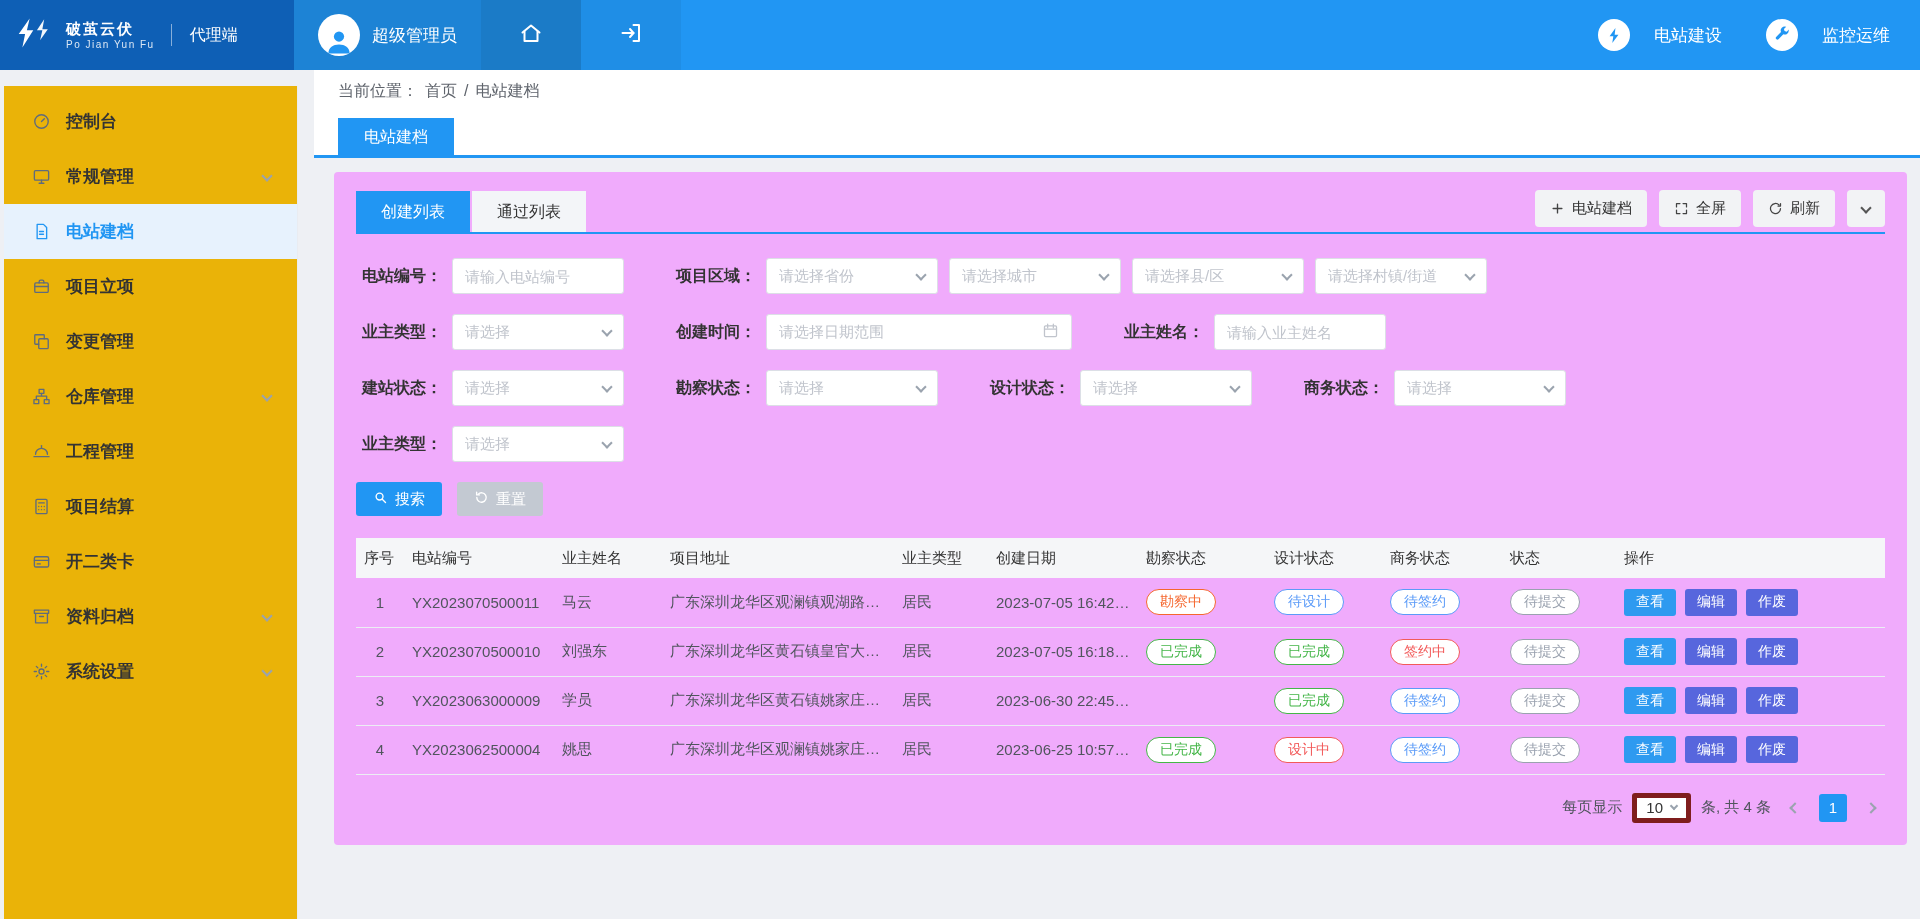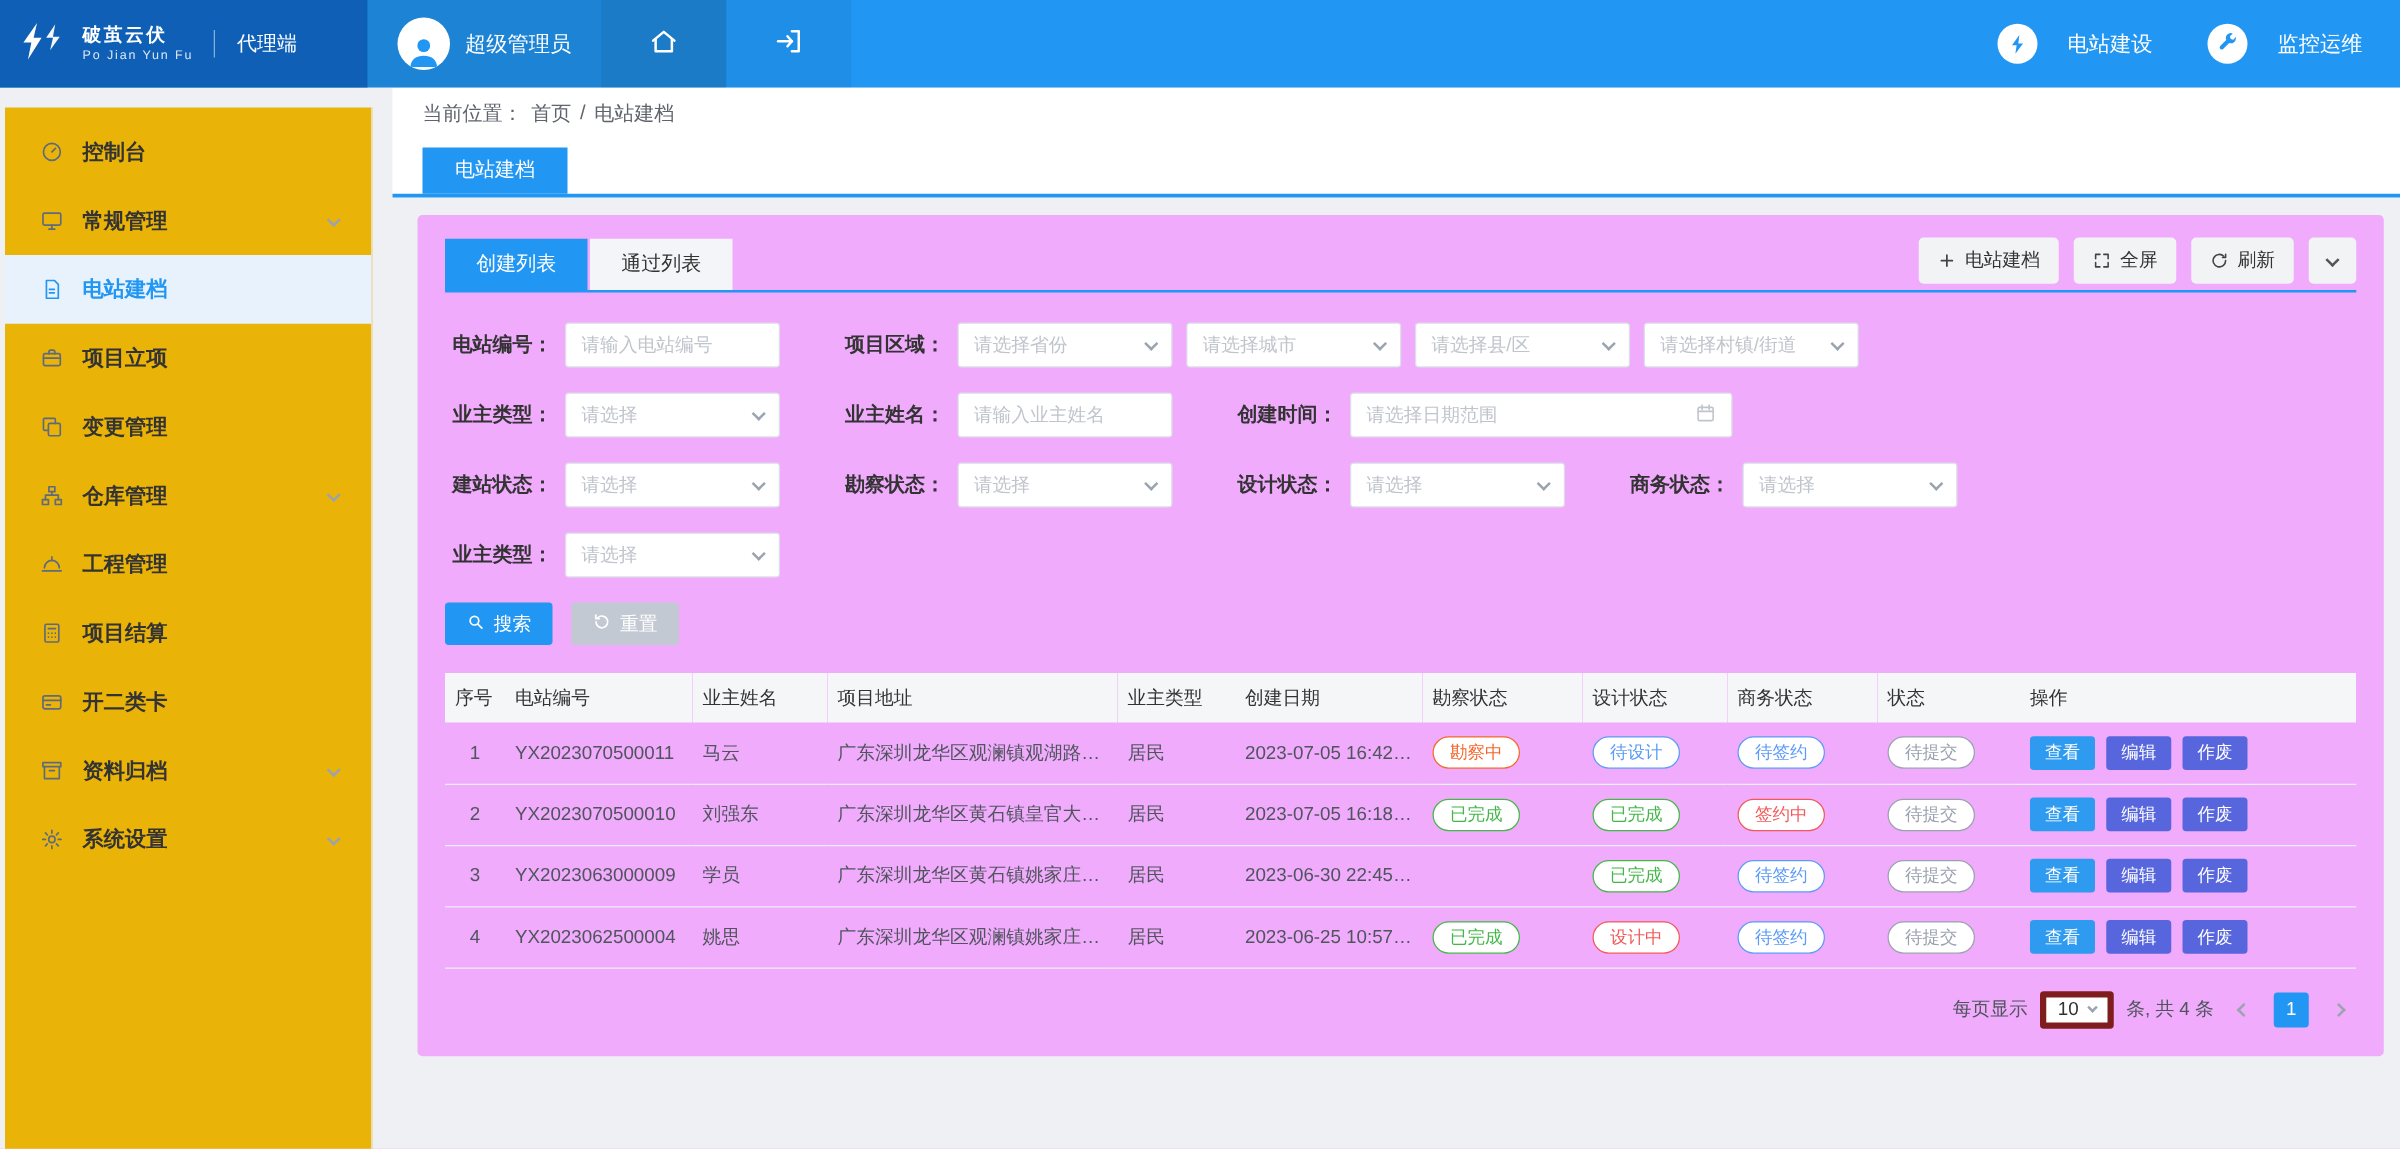--- a/index.html
+++ b/index.html
@@ -363,32 +363,32 @@
 
       <div class="frow">
         <div class="field">
           <label class="flabel">业主类型：</label>
           <div class="ctl sel">
               <span class="ph">请选择</span>
               <span class="chev"></span>
             </div>
         </div>
         <div class="field">
-          <label class="flabel">业主姓名：</label>
-          <input class="ctl" placeholder="请输入业主姓名" style="">
-        </div>
-        <div class="field">
           <label class="flabel">创建时间：</label>
           <div class="ctl sel date">
             <span class="ph">请选择日期范围</span>
             <span><svg viewBox="0 0 24 24" width="17" height="17" fill="none" stroke="#c0c4cc" stroke-width="1.8" stroke-linecap="round">
                   <rect x="3.5" y="5.5" width="17" height="15" rx="1.5"></rect>
                   <path d="M3.5 10h17M8 3v5M16 3v5"></path>
                 </svg></span>
           </div>
+        </div>
+        <div class="field">
+          <label class="flabel">业主姓名：</label>
+          <input class="ctl" placeholder="请输入业主姓名" style="">
         </div>
       </div>
 
       <div class="frow">
         <div class="field">
           <label class="flabel">建站状态：</label>
           <div class="ctl sel">
               <span class="ph">请选择</span>
               <span class="chev"></span>
             </div>

